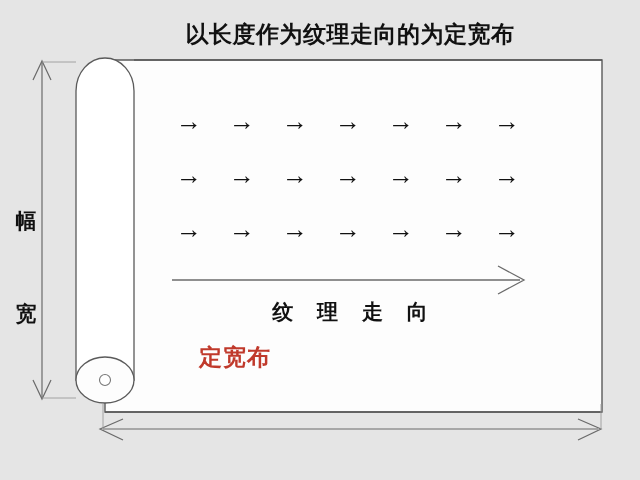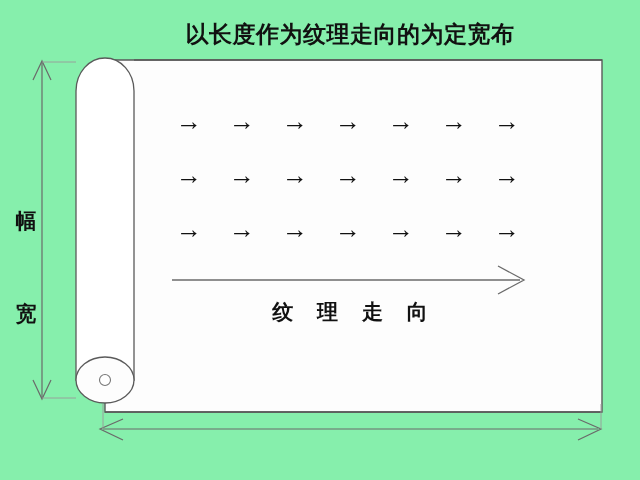--- a/index.html
+++ b/index.html
@@ -7,21 +7,21 @@
     padding: 0;
     background: #ffffff;
   }
   body {
     font-family: "Liberation Sans", "DejaVu Sans", sans-serif;
   }
   #stage {
     position: relative;
     width: 640px;
     height: 480px;
-    background: #86efac;
+    background: #e5e5e5;
     overflow: hidden;
   }
   #vec {
     position: absolute;
     left: 0;
     top: 0;
     width: 640px;
     height: 480px;
   }
   .lbl {
@@ -161,15 +161,16 @@
     <div class="arrow-cell" style="left:227px;  top:216px;">→</div>
     <div class="arrow-cell" style="left:280px;  top:216px;">→</div>
     <div class="arrow-cell" style="left:333px;  top:216px;">→</div>
     <div class="arrow-cell" style="left:386px;  top:216px;">→</div>
     <div class="arrow-cell" style="left:439px;  top:216px;">→</div>
     <div class="arrow-cell" style="left:492px;  top:216px;">→</div>
   </div>
 
   <div class="lbl" id="grain-label">纹 理 走 向</div>
 
+  <div class="lbl" id="fabric-type-label" style="color: rgb(192, 57, 43);">定宽布</div>
 
 
 </div>
 
 </body></html>

